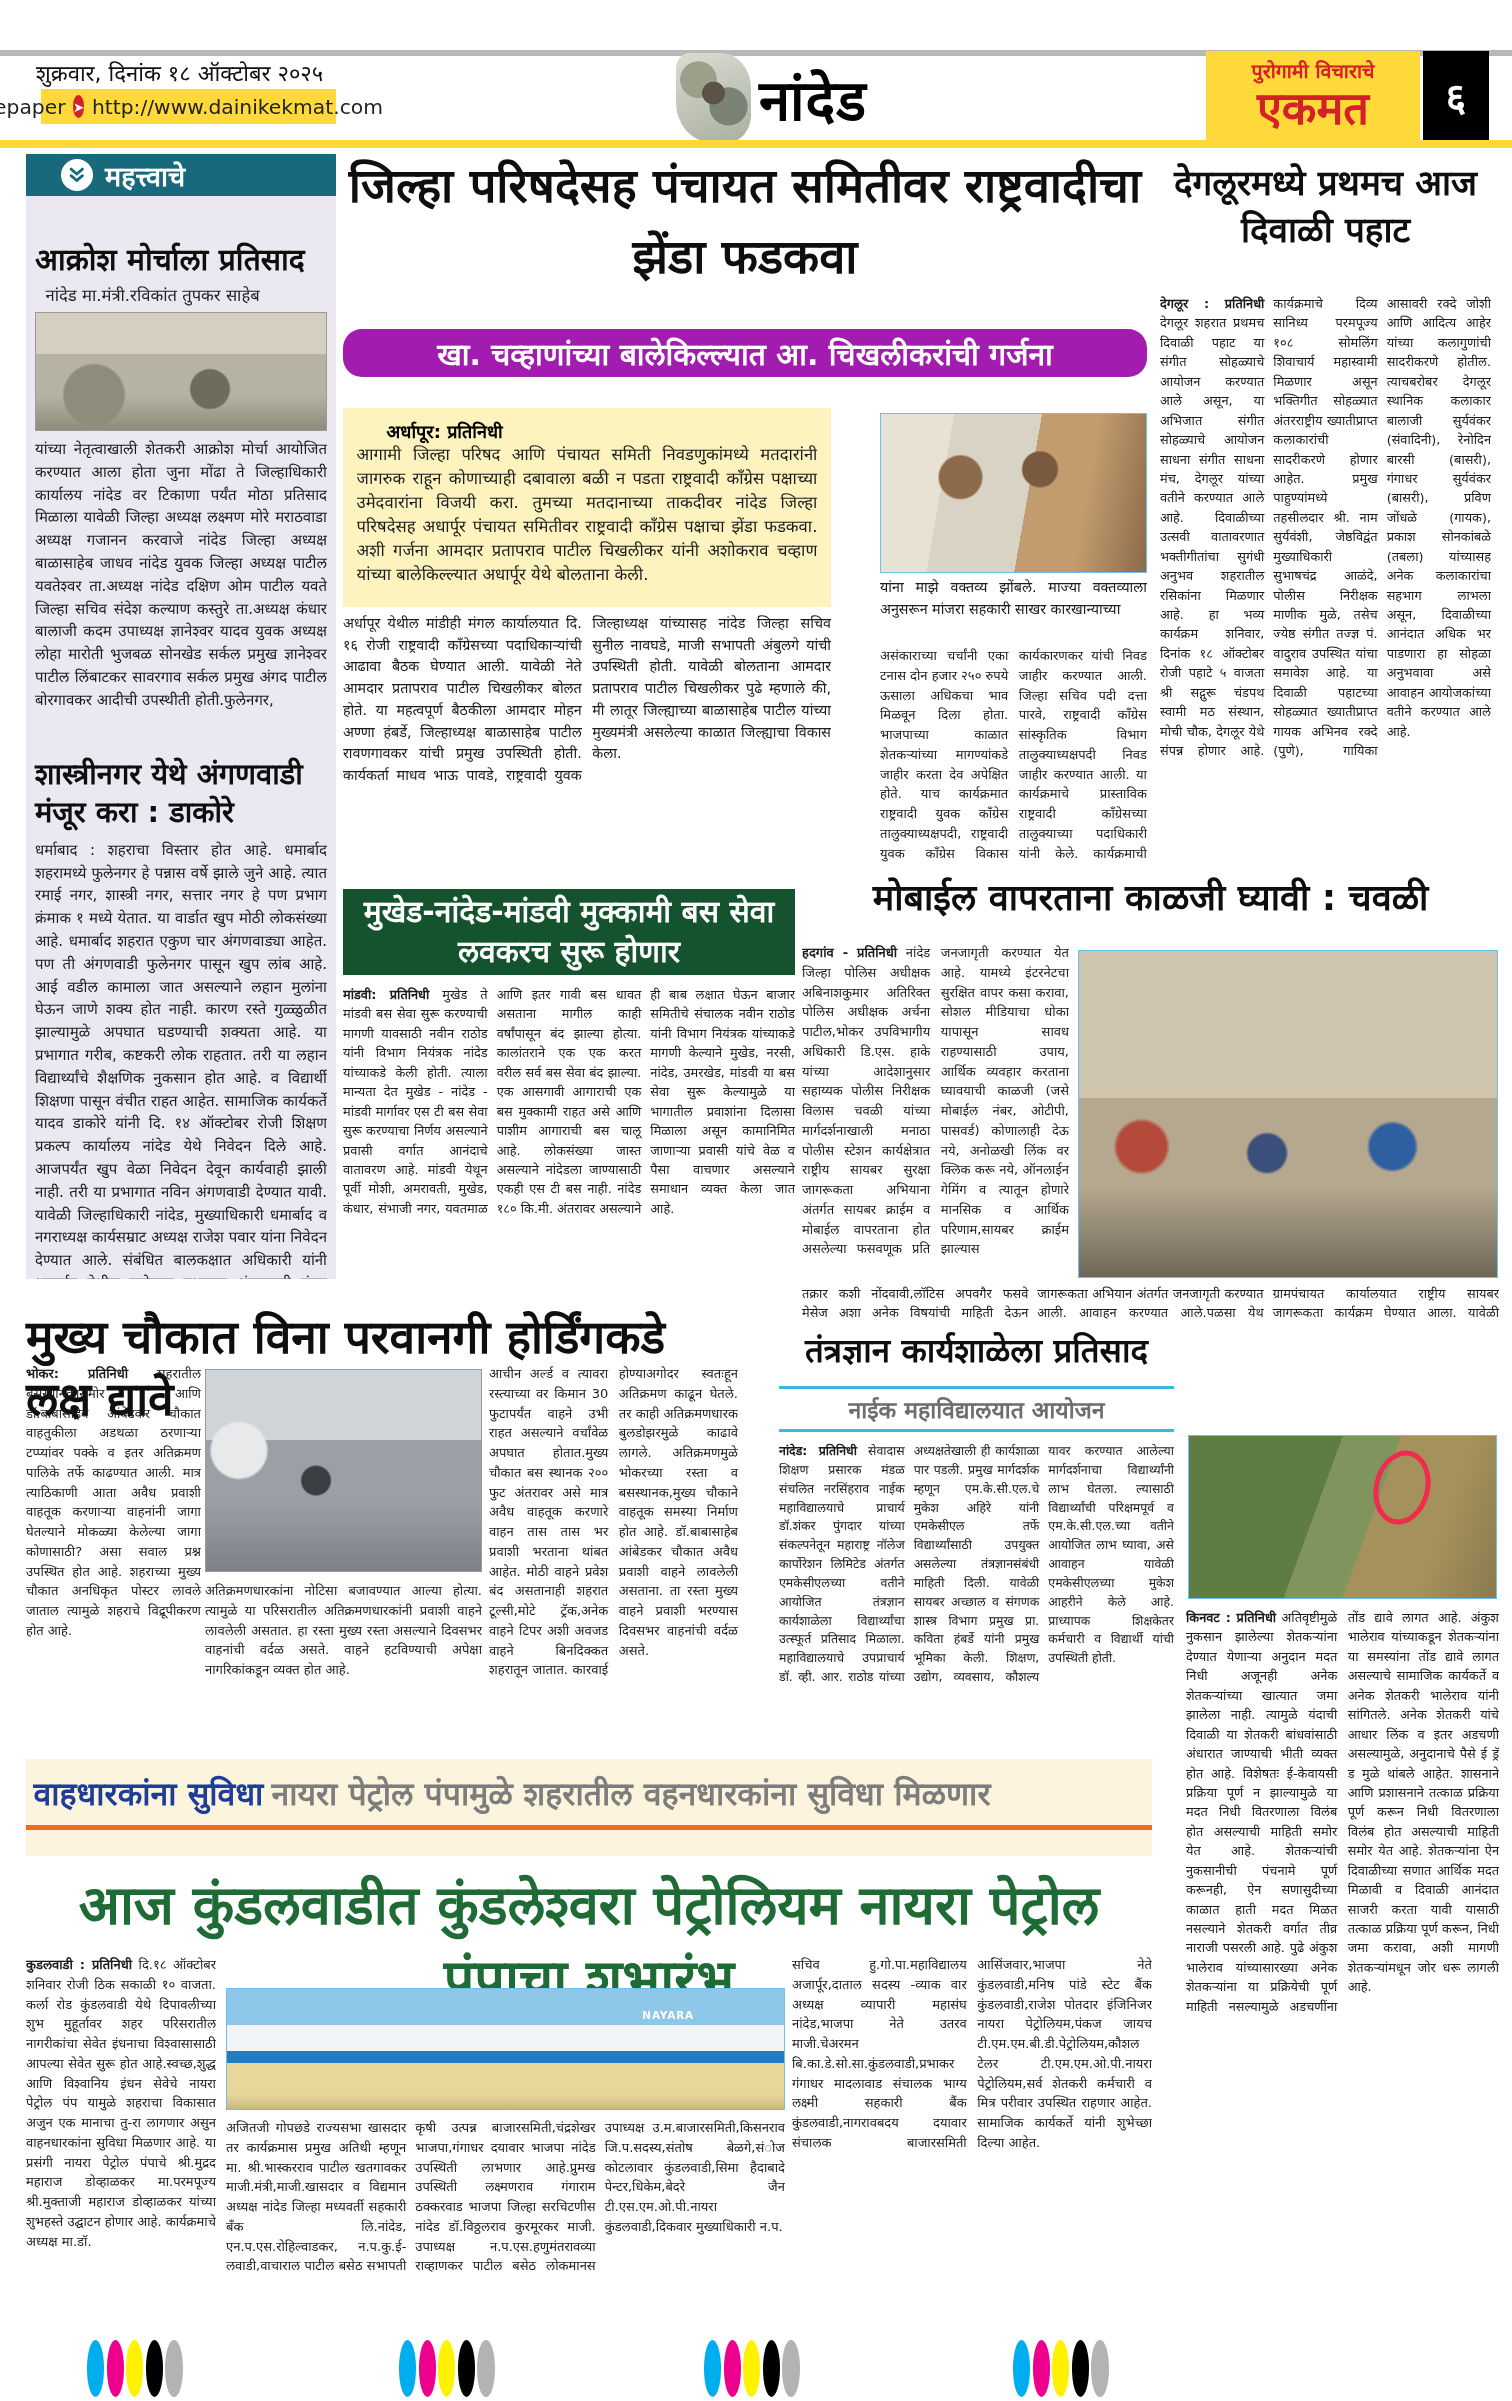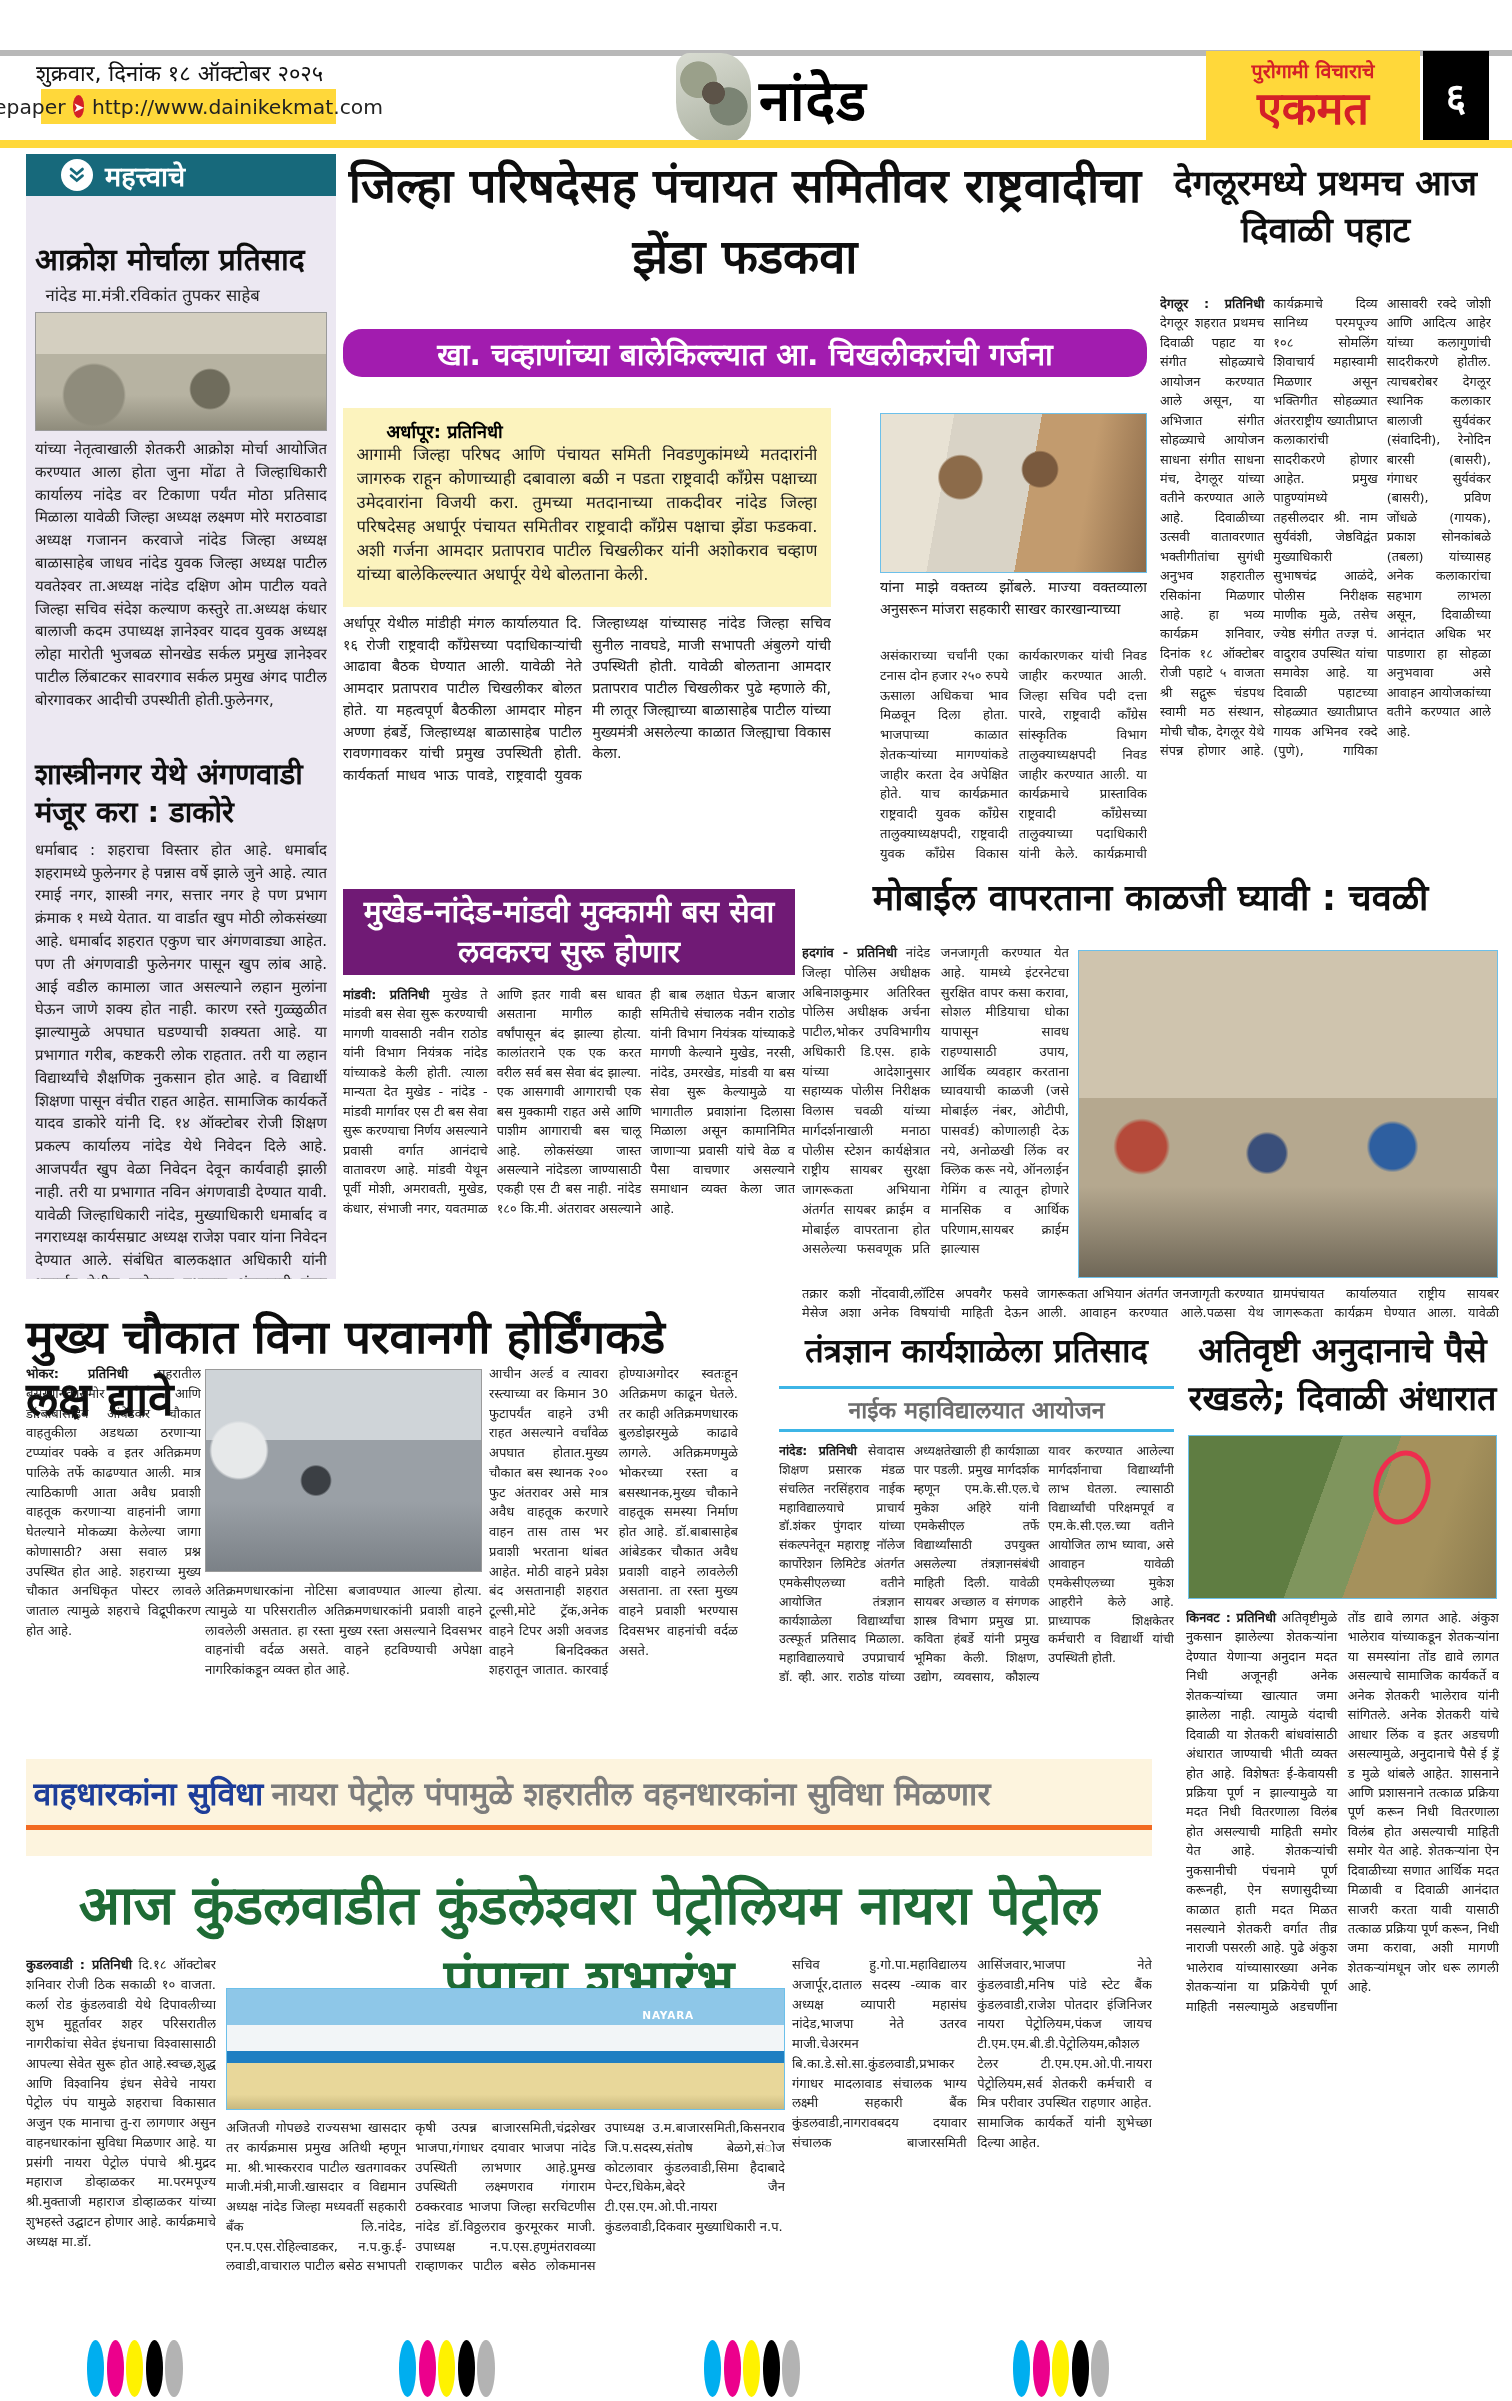--- a/index.html
+++ b/index.html
@@ -104,21 +104,21 @@
     <span>अर्धापूर येथील मांडीही मंगल कार्यालयात दि. १६ रोजी राष्ट्रवादी काँग्रेसच्या पदाधिकाऱ्यांची आढावा बैठक घेण्यात आली. यावेळी नेते आमदार प्रतापराव पाटील चिखलीकर बोलत होते. या महत्वपूर्ण बैठकीला आमदार मोहन अण्णा हंबर्डे, जिल्हाध्यक्ष बाळासाहेब पाटील रावणगावकर यांची प्रमुख उपस्थिती होती.</span>
     <span>कार्यकर्ता माधव भाऊ पावडे, राष्ट्रवादी युवक जिल्हाध्यक्ष यांच्यासह नांदेड जिल्हा सचिव सुनील नावघडे, माजी सभापती अंबुलगे यांची उपस्थिती होती. यावेळी बोलताना आमदार प्रतापराव पाटील चिखलीकर पुढे म्हणाले की, मी लातूर जिल्ह्याच्या बाळासाहेब पाटील यांच्या मुख्यमंत्री असलेल्या काळात जिल्ह्याचा विकास केला.</span>
   </div>
 
   <div class="abs headline" style="left:1160px;top:160px;width:331px;text-align:center;font-size:35px;line-height:1.35;">देगलूरमध्ये प्रथमच आज दिवाळी पहाट</div>
   <div class="abs cols3 body-text" style="left:1160px;top:294px;width:331px;height:563px;font-size:12.8px;">
     <b>देगलूर : प्रतिनिधी</b>
     <span>देगलूर शहरात प्रथमच दिवाळी पहाट या संगीत सोहळ्याचे आयोजन करण्यात आले असून, या अभिजात संगीत सोहळ्याचे आयोजन साधना संगीत साधना मंच, देगलूर यांच्या वतीने करण्यात आले आहे. दिवाळीच्या उत्सवी वातावरणात भक्तीगीतांचा सुगंधी अनुभव शहरातील रसिकांना मिळणार आहे. हा भव्य कार्यक्रम शनिवार, दिनांक १८ ऑक्टोबर रोजी पहाटे ५ वाजता श्री सद्गुरू चंडपथ स्वामी मठ संस्थान, मोची चौक, देगलूर येथे संपन्न होणार आहे. कार्यक्रमाचे दिव्य सानिध्य परमपूज्य १०८ सोमलिंग शिवाचार्य महास्वामी मिळणार असून भक्तिगीत सोहळ्यात अंतरराष्ट्रीय ख्यातीप्राप्त कलाकारांची सादरीकरणे होणार आहेत. प्रमुख पाहुण्यांमध्ये तहसीलदार श्री. नाम सुर्यवंशी, जेष्ठविद्वंत मुख्याधिकारी सुभाषचंद्र आळंदे, पोलीस निरीक्षक माणीक मुळे, तसेच ज्येष्ठ संगीत तज्ज्ञ पं. वादुराव उपस्थित यांचा समावेश आहे. या दिवाळी पहाटच्या सोहळ्यात ख्यातीप्राप्त गायक अभिनव रक्दे (पुणे), गायिका आसावरी रक्दे जोशी आणि आदित्य आहेर यांच्या कलागुणांची सादरीकरणे होतील. त्याचबरोबर देगलूर स्थानिक कलाकार बालाजी सुर्यवंकर (संवादिनी), रेनोदिन बारसी (बासरी), गंगाधर सुर्यवंकर (बासरी), प्रविण जोंधळे (गायक), प्रकाश सोनकांबळे (तबला) यांच्यासह अनेक कलाकारांचा सहभाग लाभला असून, दिवाळीच्या आनंदात अधिक भर पाडणारा हा सोहळा अनुभवावा असे आवाहन आयोजकांच्या वतीने करण्यात आले आहे.</span>
   </div>
 
-  <div class="abs" style="left:343px;top:889px;width:452px;height:86px;background:#701a75;display:flex;align-items:center;justify-content:center;text-align:center;padding:0 7.5px;">
+  <div class="abs" style="left:343px;top:889px;width:452px;height:86px;background:#14532d;display:flex;align-items:center;justify-content:center;text-align:center;padding:0 7.5px;">
     <span style="color:#fff;font-size:30px;font-weight:700;line-height:1.35;">मुखेड-नांदेड-मांडवी मुक्कामी बस सेवा लवकरच सुरू होणार</span>
   </div>
   <div class="abs cols3 body-text" style="left:343px;top:985px;width:452px;height:294px;font-size:12.8px;">
     <b>मांडवी: प्रतिनिधी</b>
     <span>मुखेड ते मांडवी बस सेवा सुरू करण्याची मागणी यावसाठी नवीन राठोड यांनी विभाग नियंत्रक नांदेड यांच्याकडे केली होती. त्याला मान्यता देत मुखेड - नांदेड - मांडवी मार्गावर एस टी बस सेवा सुरू करण्याचा निर्णय असल्याने प्रवासी वर्गात आनंदाचे वातावरण आहे. मांडवी येथून पूर्वी मोशी, अमरावती, मुखेड, कंधार, संभाजी नगर, यवतमाळ आणि इतर गावी बस धावत असताना मागील काही वर्षांपासून बंद झाल्या होत्या. कालांतराने एक एक करत वरील सर्व बस सेवा बंद झाल्या. एक आसगावी आगाराची एक बस मुक्कामी राहत असे आणि पाशीम आगाराची बस चालू आहे. लोकसंख्या जास्त असल्याने नांदेडला जाण्यासाठी एकही एस टी बस नाही. नांदेड १८० कि.मी. अंतरावर असल्याने ही बाब लक्षात घेऊन बाजार समितीचे संचालक नवीन राठोड यांनी विभाग नियंत्रक यांच्याकडे मागणी केल्याने मुखेड, नरसी, नांदेड, उमरखेड, मांडवी या बस सेवा सुरू केल्यामुळे या भागातील प्रवाशांना दिलासा मिळाला असून कामानिमित जाणाऱ्या प्रवासी यांचे वेळ व पैसा वाचणार असल्याने समाधान व्यक्त केला जात आहे.</span>
   </div>
 
   <div class="abs headline" style="left:802px;top:872px;width:697px;text-align:center;font-size:36px;">मोबाईल वापरताना काळजी घ्यावी : चवळी</div>
   <div class="abs cols2 body-text" style="left:802px;top:943px;width:267px;height:336px;font-size:13px;">
     <b>हदगांव - प्रतिनिधी</b>
@@ -145,21 +145,20 @@
 
   <div class="abs headline" style="left:779px;top:1327px;width:395px;text-align:center;font-size:33px;">तंत्रज्ञान कार्यशाळेला प्रतिसाद</div>
   <div class="rule" style="left:779px;top:1386px;width:395px;height:3px;background:#3db5e6;"></div>
   <div class="abs" style="left:779px;top:1393px;width:395px;text-align:center;font-size:23px;font-weight:700;color:#6e6e6e;">नाईक महाविद्यालयात  आयोजन</div>
   <div class="rule" style="left:779px;top:1429px;width:395px;height:3px;background:#3db5e6;"></div>
   <div class="abs cols3 body-text" style="left:779px;top:1442px;width:395px;height:292px;font-size:12.4px;">
     <b>नांदेड: प्रतिनिधी</b>
     <span>सेवादास शिक्षण प्रसारक मंडळ संचलित नरसिंहराव नाईक महाविद्यालयाचे प्राचार्य डॉ.शंकर पुंगदार यांच्या संकल्पनेतून महाराष्ट्र नॉलेज कार्पोरेशन लिमिटेड अंतर्गत एमकेसीएलच्या वतीने आयोजित तंत्रज्ञान कार्यशाळेला विद्यार्थ्यांचा उत्स्फूर्त प्रतिसाद मिळाला. महाविद्यालयाचे उपप्राचार्य डॉ. व्ही. आर. राठोड यांच्या अध्यक्षतेखाली ही कार्यशाळा पार पडली. प्रमुख मार्गदर्शक म्हणून एम.के.सी.एल.चे मुकेश अहिरे यांनी एमकेसीएल तर्फे विद्यार्थ्यांसाठी उपयुक्त असलेल्या तंत्रज्ञानसंबंधी माहिती दिली. यावेळी सायबर अच्छाल व संगणक शास्त्र विभाग प्रमुख प्रा. कविता हंबर्डे यांनी प्रमुख भूमिका केली. शिक्षण, उद्योग, व्यवसाय, कौशल्य यावर करण्यात आलेल्या मार्गदर्शनाचा विद्यार्थ्यांनी लाभ घेतला. ल्यासाठी विद्यार्थ्यांची परिक्षमपूर्व व एम.के.सी.एल.च्या वतीने आयोजित लाभ घ्यावा, असे आवाहन यावेळी एमकेसीएलच्या मुकेश आहरीने केले आहे. प्राध्यापक शिक्षकेतर कर्मचारी व विद्यार्थी यांची उपस्थिती होती.</span>
   </div>
 
-  <div class="abs headline" style="left:1186px;top:1327px;width:313px;text-align:center;font-size:34px;line-height:1.4;">अतिवृष्टी अनुदानाचे पैसे रखडले; दिवाळी अंधारात</div>
   <div class="photo" style="left:1188px;top:1435px;width:309px;height:164px;background:
       linear-gradient(110deg,#5f7d42 0 42%, #7f955d 42% 58%, #a5915c 58% 78%, #8a7a4e 100%);">
     <div class="red-ring" style="top:13.6px;right:66px;"></div>
   </div>
   <div class="abs cols2 body-text" style="left:1186px;top:1608px;width:313px;height:715px;font-size:12.8px;">
     <b>किनवट : प्रतिनिधी</b>
     <span>अतिवृष्टीमुळे नुकसान झालेल्या शेतकऱ्यांना देण्यात येणाऱ्या अनुदान मदत निधी अजूनही अनेक शेतकऱ्यांच्या खात्यात जमा झालेला नाही. त्यामुळे यंदाची दिवाळी या शेतकरी बांधवांसाठी अंधारात जाण्याची भीती व्यक्त होत आहे. विशेषतः ई-केवायसी प्रक्रिया पूर्ण न झाल्यामुळे या मदत निधी वितरणाला विलंब होत असल्याची माहिती समोर येत आहे. शेतकऱ्यांची नुकसानीची पंचनामे पूर्ण करूनही, ऐन सणासुदीच्या काळात हाती मदत मिळत नसल्याने शेतकरी वर्गात तीव्र नाराजी पसरली आहे. पुढे अंकुश भालेराव यांच्यासारख्या अनेक शेतकऱ्यांना या प्रक्रियेची पूर्ण माहिती नसल्यामुळे अडचणींना तोंड द्यावे लागत आहे.</span>
     <span>अंकुश भालेराव यांच्याकडून शेतकऱ्यांना या समस्यांना तोंड द्यावे लागत असल्याचे सामाजिक कार्यकर्ते व अनेक शेतकरी भालेराव यांनी सांगितले. अनेक शेतकरी यांचे आधार लिंक व इतर अडचणी असल्यामुळे, अनुदानाचे पैसे ई ड्रॅ ड मुळे थांबले आहेत. शासनाने आणि प्रशासनाने तत्काळ प्रक्रिया पूर्ण करून निधी वितरणाला विलंब होत असल्याची माहिती समोर येत आहे. शेतकऱ्यांना ऐन दिवाळीच्या सणात आर्थिक मदत मिळावी व दिवाळी आनंदात साजरी करता यावी यासाठी तत्काळ प्रक्रिया पूर्ण करून, निधी जमा करावा, अशी मागणी शेतकऱ्यांमधून जोर धरू लागली आहे.</span>
   </div>
 

